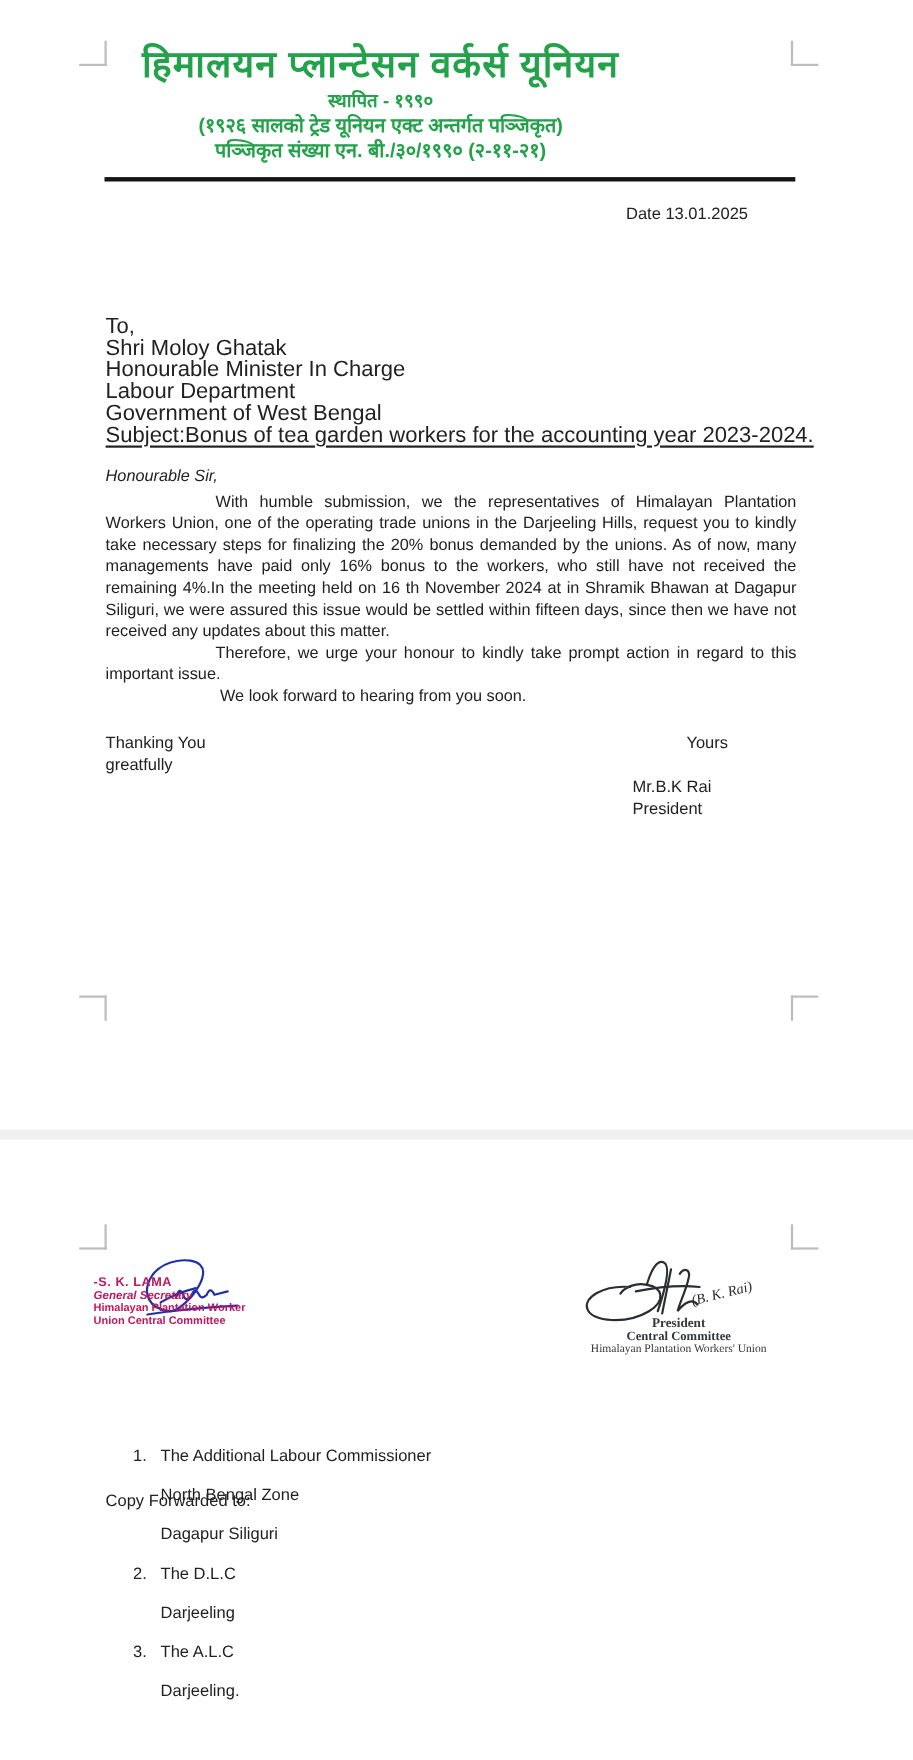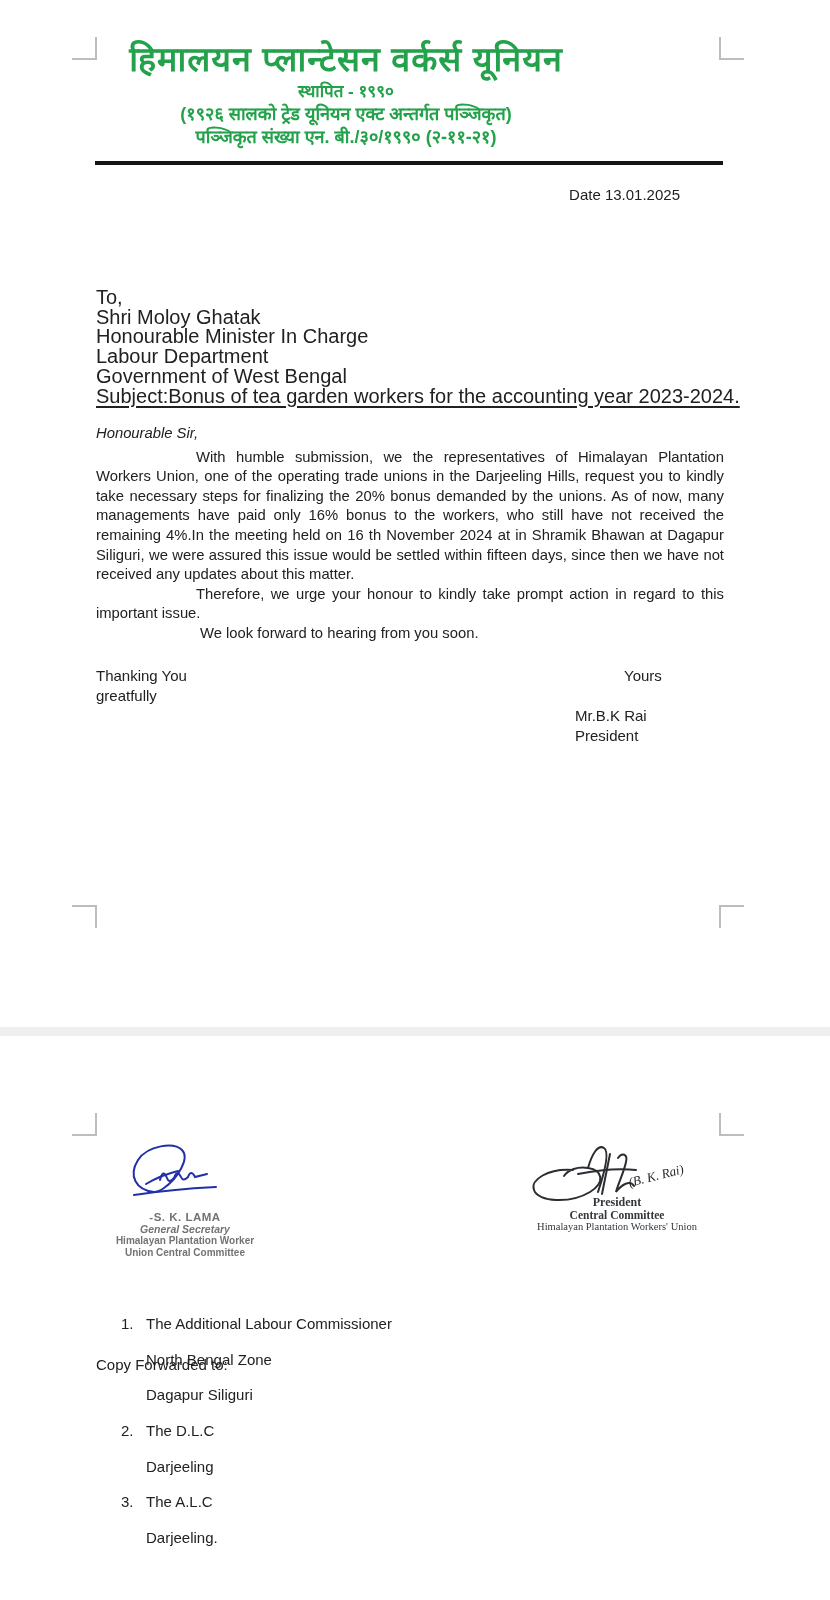--- a/index.html
+++ b/index.html
@@ -22,22 +22,22 @@
   
   .addr{position:absolute;left:96px;top:288px;font-size:20px;line-height:19.7px;}
   .subject{text-decoration:underline;text-underline-offset:3px;}
   
   .body{position:absolute;left:96px;top:424px;width:628px;font-size:14.8px;line-height:19.6px;}
   .body .salut{margin:0 0 4px 0;font-style:italic;}
   .body p{margin:0;text-align:justify;text-indent:100px;}
   .body p.noj{text-align:left;text-indent:104px;}
   .closing-item{position:absolute;font-size:15px;line-height:19px;}
   
-  .stamp-left{position:absolute;left:85px;top:1212px;width:200px;text-align:center;
-              color:#737373;font-weight:700;line-height:11.5px;}
+  .stamp-left{position:absolute;left:85px;top:1161px;width:200px;
+              color:#be185d;font-weight:700;line-height:11.5px;}
   .stamp-left .s1{font-size:11.5px;letter-spacing:.5px;}
   .stamp-left .s2{font-size:10.5px;font-style:italic;}
   .stamp-left .s3,.stamp-left .s4{font-size:10px;font-weight:600;}
   .stamp-right{position:absolute;left:507px;top:1196px;width:220px;text-align:center;
                color:#33373c;font-family:"Liberation Serif",serif;line-height:12.5px;}
   .stamp-right .s1{font-size:12px;font-weight:700;}
   .stamp-right .s2{font-size:11.5px;font-weight:700;}
   .stamp-right .s3{font-size:10.5px;}
   .sig{position:absolute;}
   .sig-note{position:absolute;left:628px;top:1168px;font-family:"Liberation Serif",serif;

